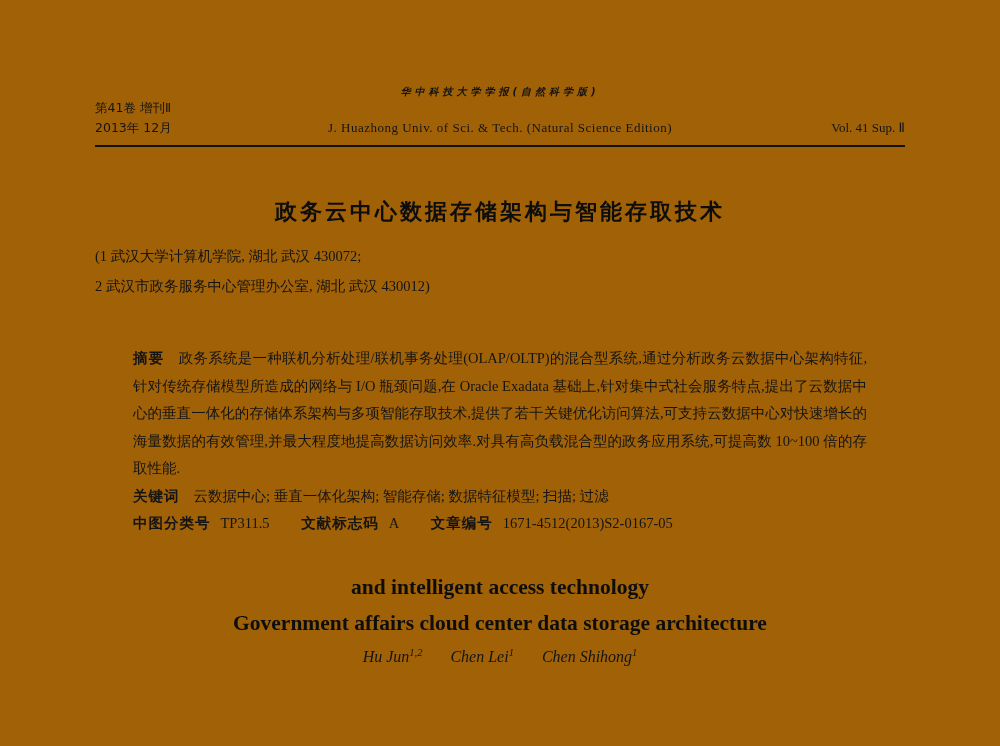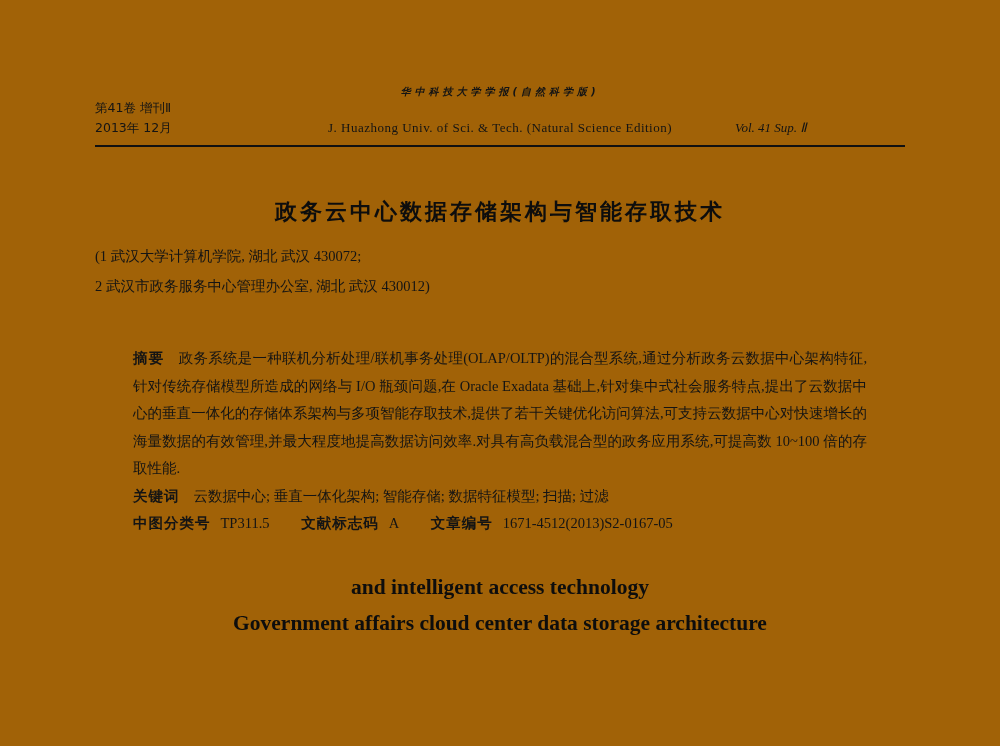--- a/index.html
+++ b/index.html
@@ -25,21 +25,21 @@
   
   .journal-header {
     display: flex;
     justify-content: space-between;
     align-items: flex-end;
     border-bottom: 2px solid #111;
     padding-bottom: 7px;
   }
   .jh-col { line-height: 20px; font-size: 13px; }
   .jh-left  { text-align: left;  width: 170px; font-family: "DejaVu Sans", sans-serif; font-size: 12.5px; }
-  .jh-right { text-align: left; width: 170px; font-family: "Liberation Serif", serif; font-style: italic; }
+  .jh-right { text-align: right; width: 170px; font-family: "Liberation Serif", serif; }
   .jh-center { text-align: center; flex: 1; }
   .jh-center .cn {
     font-family: "DejaVu Sans", sans-serif;
     font-size: 10px;
     letter-spacing: 4px;
     font-weight: bold;
     font-style: italic;
   }
   .jh-center .en {
     font-family: "Liberation Serif", serif;
@@ -161,16 +161,21 @@
         <span class="bold-label">文献标志码</span><span class="meta-value">A</span>
         <span class="bold-label">文章编号</span><span>1671-4512(2013)S2-0167-05</span>
       </p>
     </div>
 
     <div class="title-en">
       <div>and intelligent access technology</div>
       <div>Government affairs cloud center data storage architecture</div>
     </div>
 
+    <div class="authors-en">
+      <span class="author"><span>Hu Jun</span><sup>1,2</sup></span>
+      <span class="author"><span>Chen Lei</span><sup>1</sup></span>
+      <span class="author"><span>Chen Shihong</span><sup>1</sup></span>
+    </div>
 
 
   </div>
 </div>
 
 </body></html>

